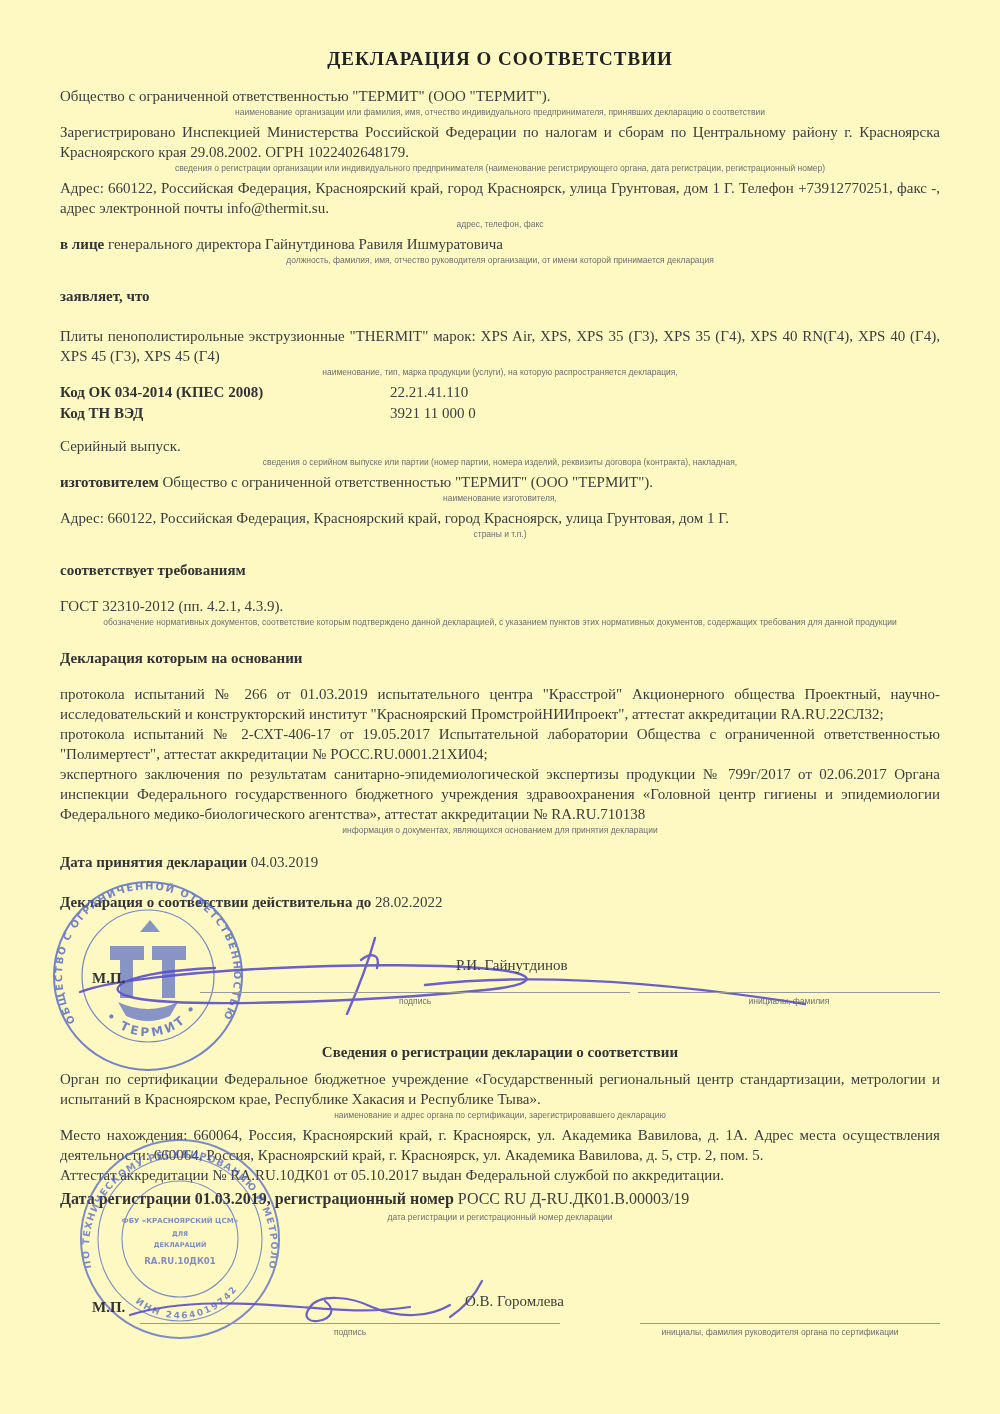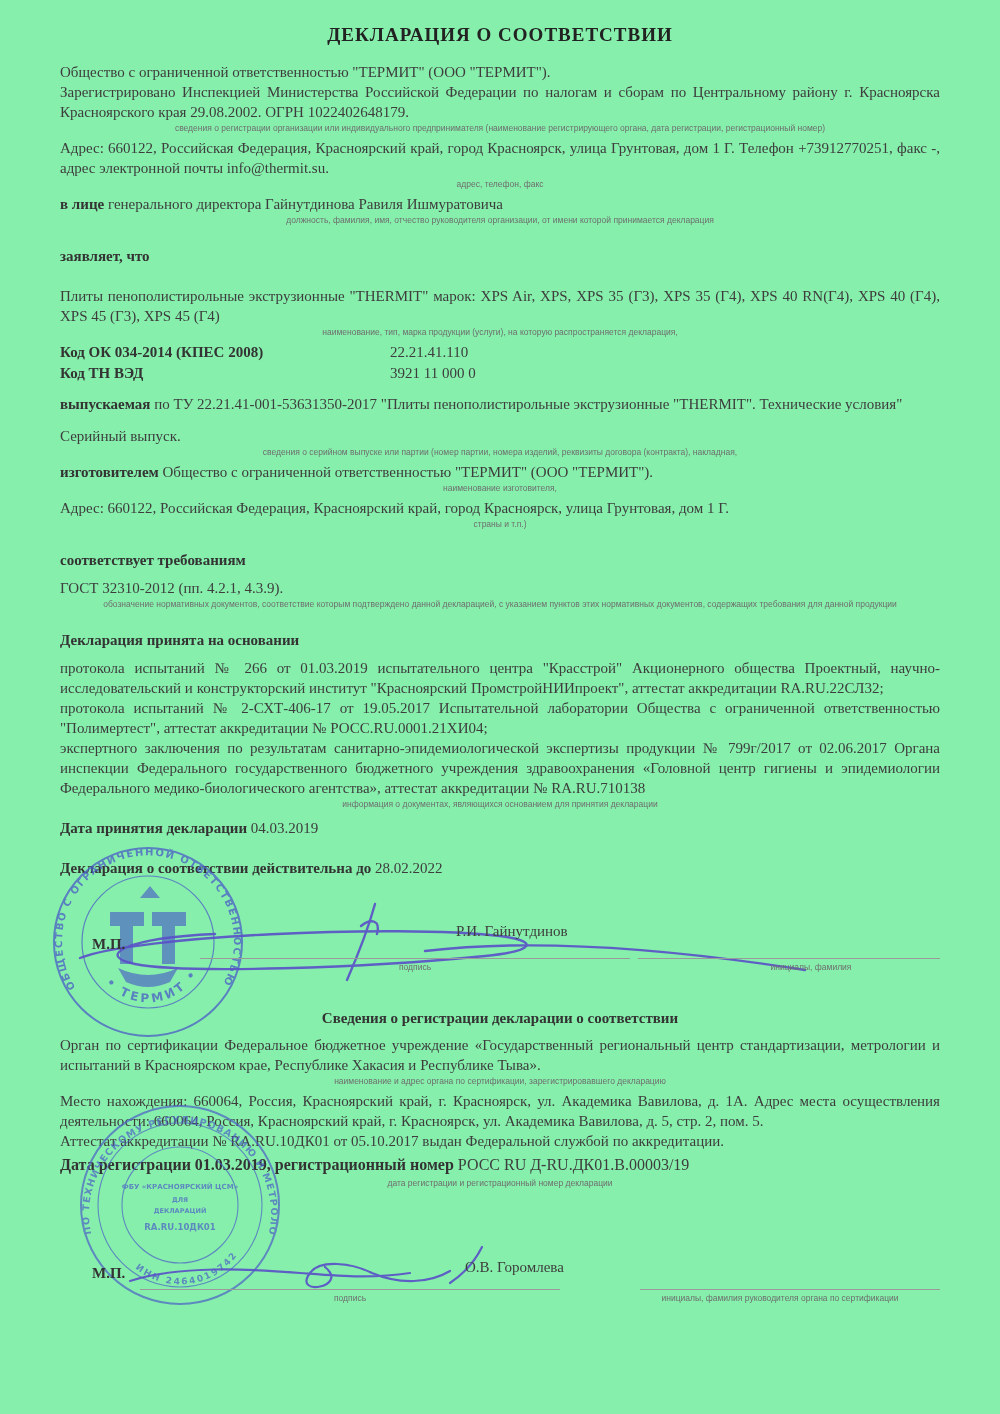--- a/index.html
+++ b/index.html
@@ -1,60 +1,61 @@
 <!DOCTYPE html>
 <html><head>
 <meta charset="utf-8">
 <style>
   html,body{margin:0;padding:0;background:#ffffff;}
   .page{
     position:relative;
     width:1000px;height:1414px;
     box-sizing:border-box;
-    padding:24px 60px 0 60px;
-    background:#86efac;
+    padding:48px 60px 0 60px;
+    background:#fef9c3;
     font-family:"Liberation Serif", serif;
     color:#3d3d3d;
     overflow:hidden;
   }
   h1.doc-title{
     margin:0 0 16px 0;
     text-align:center;
     font-size:19px;letter-spacing:1px;
     color:#222;font-weight:bold;
   }
   .line{font-size:15px;line-height:20px;margin:0;}
   .para{font-size:15px;line-height:20px;margin:0;text-align:justify;}
   .caption{
     font-family:"Liberation Sans", sans-serif;
     font-size:8.5px;line-height:11px;color:#6e6e6e;
     text-align:center;margin:1px 0 4px 0;
   }
   b,.bold{font-weight:bold;color:#333;}
-  .mt4{margin-top:8px}.mt8{margin-top:20px}.mt10{margin-top:10px}.mt12{margin-top:12px}
+  .mt4{margin-top:16px}.mt8{margin-top:20px}.mt10{margin-top:10px}.mt12{margin-top:12px}
   .codes{}
   .code-row{display:flex;font-size:15px;line-height:21px;}
   .code-label{width:330px;font-weight:bold;color:#333;}
   .sec-title{font-size:15px;font-weight:bold;color:#333;text-align:center;margin:14px 0 8px 0;}
   .sig-row{position:relative;}
   .sig-row .mp{position:absolute;font-size:15px;font-weight:bold;color:#333;}
   .formline{position:absolute;border-bottom:1px solid #9a9a9a;height:0;}
   .sig-caption{position:absolute;font-family:"Liberation Sans", sans-serif;font-size:8.5px;color:#6e6e6e;text-align:center;}
   .sig-name{position:absolute;font-size:15px;color:#3d3d3d;}
   .stamp{position:absolute;pointer-events:none;}
   .ink{position:absolute;pointer-events:none;}
 </style>
 </head>
 <body>
 
 <div class="page">
 
   <h1 class="doc-title">ДЕКЛАРАЦИЯ О СООТВЕТСТВИИ</h1>
 
   <p class="line">Общество с ограниченной ответственностью "ТЕРМИТ" (ООО "ТЕРМИТ").</p>
+  <p class="caption">наименование организации или фамилия, имя, отчество индивидуального предпринимателя, принявших декларацию о соответствии</p>
 
   <p class="para">Зарегистрировано Инспекцией Министерства Российской Федерации по налогам и сборам по Центральному району г. Красноярска Красноярского края 29.08.2002. ОГРН 1022402648179.</p>
   <p class="caption">сведения о регистрации организации или индивидуального предпринимателя (наименование регистрирующего органа, дата регистрации, регистрационный номер)</p>
 
   <p class="para">Адрес: 660122, Российская Федерация, Красноярский край, город Красноярск, улица Грунтовая, дом 1 Г. Телефон +73912770251, факс -, адрес электронной почты info@thermit.su.</p>
   <p class="caption">адрес, телефон, факс</p>
 
   <p class="line"><b>в лице</b> <span>генерального директора Гайнутдинова Равиля Ишмуратовича</span></p>
   <p class="caption">должность, фамилия, имя, отчество руководителя организации, от имени которой принимается декларация</p>
 
@@ -67,37 +68,36 @@
     <div class="code-row">
       <span class="code-label">Код ОК 034-2014 (КПЕС 2008)</span>
       <span>22.21.41.110</span>
     </div>
     <div class="code-row">
       <span class="code-label">Код ТН ВЭД</span>
       <span>3921 11 000 0</span>
     </div>
   </div>
 
-  <p class="para mt10"><b>выпускаемая</b> <span>по ТУ 22.21.41-001-53631350-2017 "Плиты пенополистирольные экструзионные "THERMIT". Технические условия"</span></p>
 
   <p class="line mt12">Серийный выпуск.</p>
   <p class="caption">сведения о серийном выпуске или партии (номер партии, номера изделий, реквизиты договора (контракта), накладная,</p>
 
   <p class="line"><b>изготовителем</b> <span>Общество с ограниченной ответственностью "ТЕРМИТ" (ООО "ТЕРМИТ").</span></p>
   <p class="caption">наименование изготовителя,</p>
 
   <p class="line">Адрес: 660122, Российская Федерация, Красноярский край, город Красноярск, улица Грунтовая, дом 1 Г.</p>
   <p class="caption">страны и т.п.)</p>
 
   <p class="line mt8"><b>соответствует требованиям</b></p>
 
   <p class="line mt4">ГОСТ 32310-2012 (пп. 4.2.1, 4.3.9).</p>
   <p class="caption">обозначение нормативных документов, соответствие которым подтверждено данной декларацией, с указанием пунктов этих нормативных документов, содержащих требования для данной продукции</p>
 
-  <p class="line mt8"><b>Декларация принята на основании</b></p>
+  <p class="line mt8"><b>Декларация которым на основании</b></p>
 
   <p class="para mt4">протокола испытаний № 266 от 01.03.2019 испытательного центра "Красстрой" Акционерного общества Проектный, научно-исследовательский и конструкторский институт "Красноярский ПромстройНИИпроект", аттестат аккредитации RA.RU.22СЛ32;</p>
   <p class="para">протокола испытаний № 2-СХТ-406-17 от 19.05.2017 Испытательной лаборатории Общества с ограниченной ответственностью "Полимертест", аттестат аккредитации № РОСС.RU.0001.21ХИ04;</p>
   <p class="para">экспертного заключения по результатам санитарно-эпидемиологической экспертизы продукции № 799г/2017 от 02.06.2017 Органа инспекции Федерального государственного бюджетного учреждения здравоохранения «Головной центр гигиены и эпидемиологии Федерального медико-биологического агентства», аттестат аккредитации № RA.RU.710138</p>
   <p class="caption">информация о документах, являющихся основанием для принятия декларации</p>
 
   <p class="line mt4"><b>Дата принятия декларации</b> <span>04.03.2019</span></p>
   <p class="line mt8"><b>Декларация о соответствии действительна до</b> <span>28.02.2022</span></p>
 
   <div class="sig-row" style="height:78px;margin-top:40px;">
@@ -132,21 +132,21 @@
         <path d="M310 8 C 305 26, 296 52, 282 84"></path>
         <path d="M296 30 C 306 22, 316 24, 312 38"></path>
       </g>
     </svg>
 
     <span class="mp" style="left:32px;top:18px;">М.П.</span>
     <span class="formline" style="left:140px;top:40px;width:430px;"></span>
     <span class="sig-caption" style="left:140px;top:44px;width:430px;">подпись</span>
     <span class="sig-name" style="left:396px;top:5px;">Р.И. Гайнутдинов</span>
     <span class="formline" style="left:578px;top:40px;width:302px;"></span>
-    <span class="sig-caption" style="left:600px;top:44px;width:302px;">инициалы, фамилия</span>
+    <span class="sig-caption" style="left:578px;top:44px;width:302px;">инициалы, фамилия</span>
   </div>
 
   <div class="sec-title">Сведения о регистрации декларации о соответствии</div>
 
   <p class="para">Орган по сертификации Федеральное бюджетное учреждение «Государственный региональный центр стандартизации, метрологии и испытаний в Красноярском крае, Республике Хакасия и Республике Тыва».</p>
   <p class="caption">наименование и адрес органа по сертификации, зарегистрировавшего декларацию</p>
 
   <p class="para">Место нахождения: 660064, Россия, Красноярский край, г. Красноярск, ул. Академика Вавилова, д. 1А. Адрес места осуществления деятельности: 660064, Россия, Красноярский край, г. Красноярск, ул. Академика Вавилова, д. 5, стр. 2, пом. 5.</p>
 
   <p class="line">Аттестат аккредитации № RA.RU.10ДК01 от 05.10.2017 выдан Федеральной службой по аккредитации.</p>

